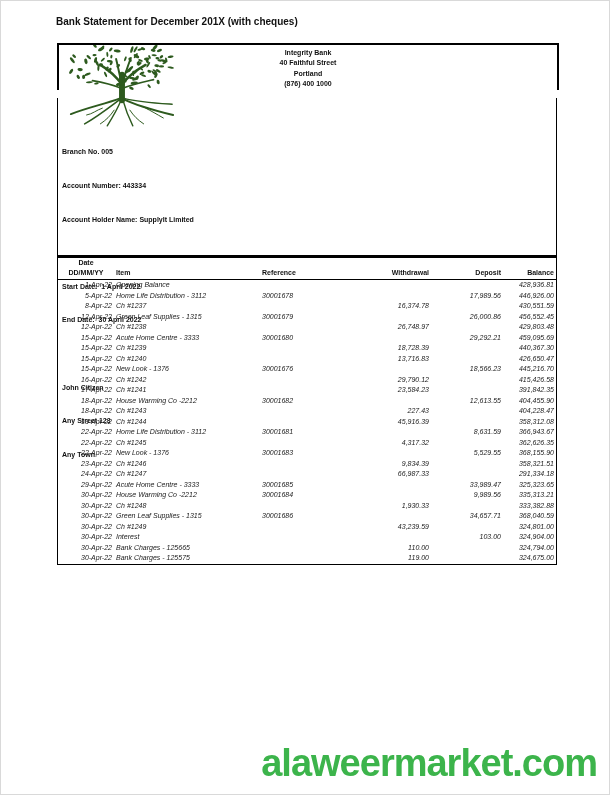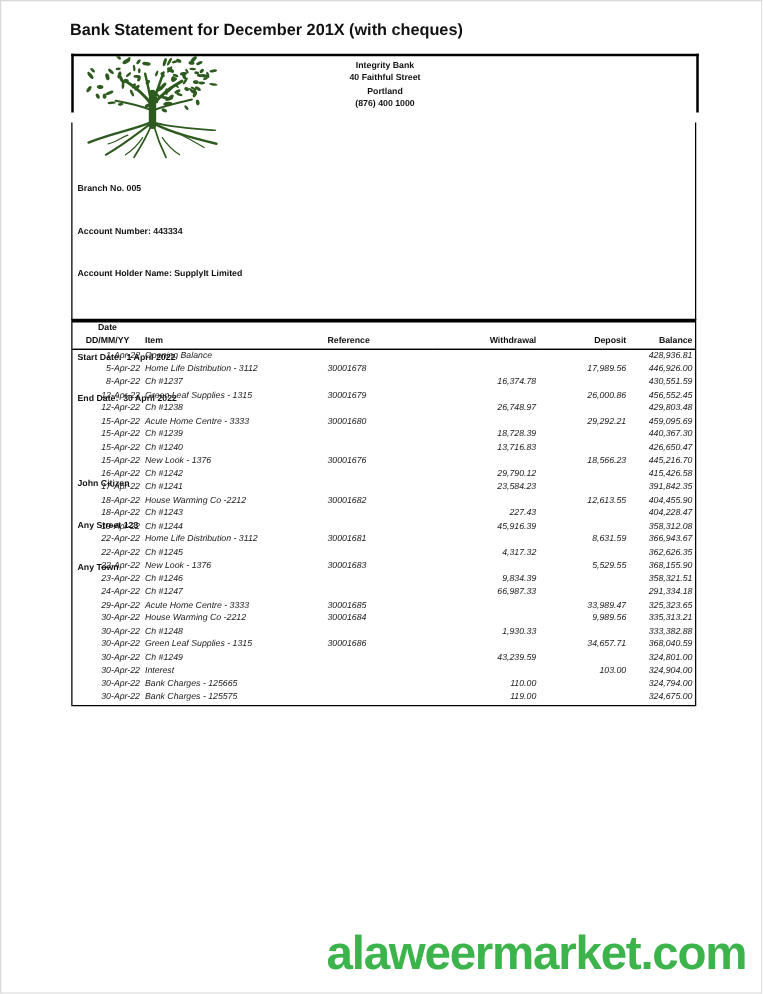--- a/index.html
+++ b/index.html
@@ -3,21 +3,21 @@
 <meta charset="utf-8">
 <style>
   html,body{margin:0;padding:0;background:#fff;}
   body{font-family:"Liberation Sans", sans-serif;}
   .page{
     position:relative;width:608px;height:793px;background:#ffffff;
     border:1px solid #d9d9d9;overflow:hidden;
   }
   .doc-title{
     position:absolute;left:55px;top:15px;
-    font-size:13px;font-weight:bold;color:#111;
+    font-size:10px;font-weight:bold;color:#111;
   }
   
   .bank-box{
     position:absolute;left:56px;top:42px;width:498px;height:45px;
     border-top:2px solid #000;border-left:2px solid #000;border-right:2px solid #000;
   }
   .bank-box .bank-lines{
     position:absolute;left:0;top:3px;width:100%;text-align:center;
     font-size:7px;font-weight:bold;color:#111;line-height:10.4px;
   }

